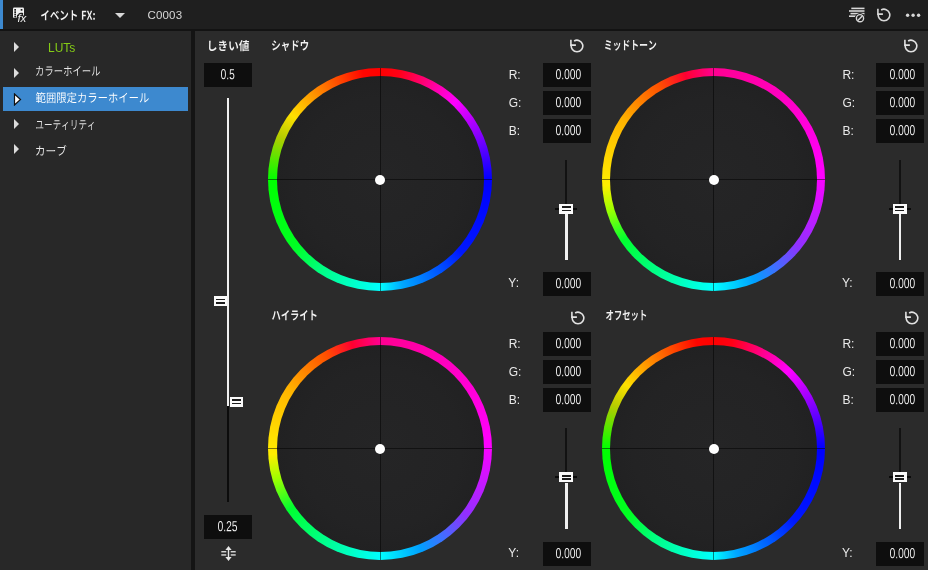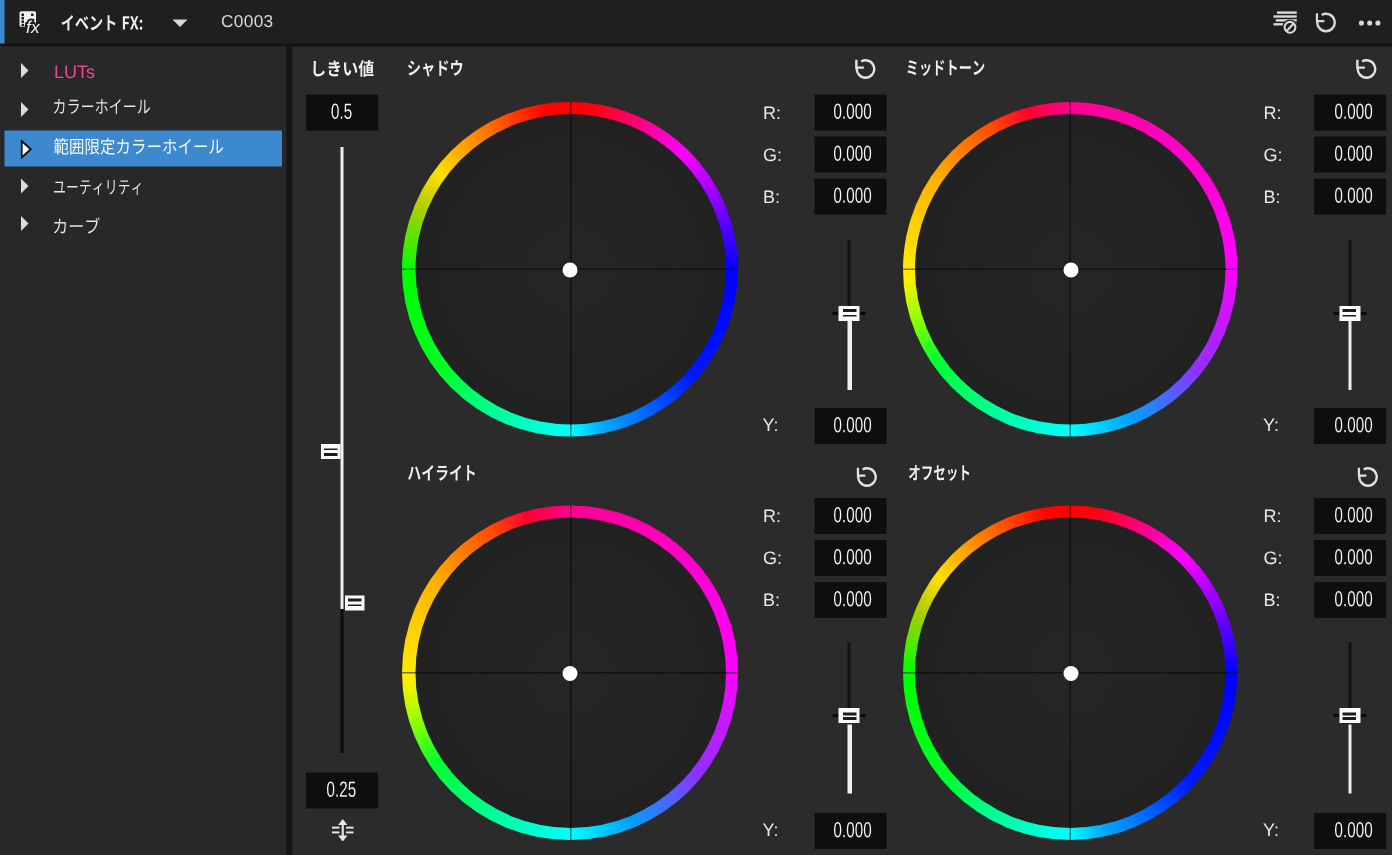--- a/index.html
+++ b/index.html
@@ -57,21 +57,21 @@
 <div class="abs" style="left:0;top:31px;width:191px;height:539px;background:#282828"></div>
 <div class="abs" style="left:191px;top:31px;width:4px;height:539px;background:#141414"></div>
 <div class="abs" style="left:3px;top:87px;width:185px;height:23.5px;background:#3d89cf"></div>
 <div class="tri" style="left:14px;top:42.1px"></div>
 <div class="tri" style="left:14px;top:67.6px"></div>
 <svg class="abs" style="left:13px;top:92.7px" width="9" height="13" viewBox="0 0 9 13">
     <path d="M1.5 1 L7.5 6.5 L1.5 12 Z" fill="#ffffff" stroke="#101010" stroke-width="1.2"></path>
   </svg>
 <div class="tri" style="left:14px;top:118.8px"></div>
 <div class="tri" style="left:14px;top:144.4px"></div>
-<div class="abs" style="left:36px;top:41px;font-size:12px;color:#ec4899">LUTs</div>
+<div class="abs" style="left:48px;top:41px;font-size:12px;color:#84cc16">LUTs</div>
 <svg style="position:absolute;left:35.9px;top:66.2px;overflow:visible" width="2" height="2">
     <g transform="translate(-1.03,9.44)">
       <g transform="scale(0.7806,1)">
         <path d="M6.09 -9.44Q6.07 -9.24 6.06 -8.96Q6.04 -8.68 6.03 -8.46Q5.97 -6.63 5.70 -5.25Q5.42 -3.88 4.94 -2.85Q4.45 -1.83 3.76 -1.06Q3.07 -0.29 2.19 0.32L1.31 -0.39Q1.60 -0.54 1.94 -0.78Q2.27 -1.02 2.54 -1.27Q3.10 -1.78 3.56 -2.44Q4.01 -3.09 4.34 -3.94Q4.67 -4.80 4.85 -5.91Q5.04 -7.02 5.05 -8.44Q5.05 -8.58 5.04 -8.76Q5.03 -8.94 5.01 -9.12Q5.00 -9.30 4.97 -9.44ZM10.26 -6.95Q10.24 -6.80 10.22 -6.64Q10.20 -6.48 10.20 -6.36Q10.18 -6.02 10.16 -5.43Q10.13 -4.85 10.08 -4.16Q10.02 -3.46 9.94 -2.77Q9.86 -2.08 9.74 -1.50Q9.63 -0.92 9.47 -0.57Q9.29 -0.19 8.98 -0.01Q8.68 0.16 8.18 0.16Q7.73 0.16 7.22 0.14Q6.72 0.11 6.25 0.08L6.14 -0.92Q6.62 -0.85 7.08 -0.82Q7.54 -0.78 7.92 -0.78Q8.18 -0.78 8.35 -0.87Q8.52 -0.95 8.62 -1.17Q8.75 -1.45 8.86 -1.93Q8.96 -2.42 9.03 -3.01Q9.10 -3.61 9.15 -4.22Q9.19 -4.84 9.21 -5.39Q9.23 -5.94 9.23 -6.33H2.90Q2.55 -6.33 2.20 -6.32Q1.85 -6.31 1.52 -6.28V-7.29Q1.84 -7.27 2.20 -7.25Q2.55 -7.22 2.90 -7.22H8.82Q9.07 -7.22 9.25 -7.24Q9.44 -7.26 9.58 -7.28Z M14.77 -8.94Q15.01 -8.91 15.29 -8.89Q15.56 -8.88 15.85 -8.88Q16.04 -8.88 16.51 -8.88Q16.98 -8.88 17.59 -8.88Q18.19 -8.88 18.79 -8.88Q19.40 -8.88 19.88 -8.88Q20.36 -8.88 20.57 -8.88Q20.85 -8.88 21.14 -8.89Q21.44 -8.91 21.66 -8.94V-7.94Q21.44 -7.97 21.15 -7.97Q20.86 -7.98 20.55 -7.98Q20.36 -7.98 19.88 -7.98Q19.40 -7.98 18.80 -7.98Q18.20 -7.98 17.60 -7.98Q16.99 -7.98 16.52 -7.98Q16.05 -7.98 15.85 -7.98Q15.58 -7.98 15.30 -7.97Q15.02 -7.96 14.77 -7.94ZM22.54 -5.78Q22.49 -5.70 22.45 -5.59Q22.40 -5.49 22.38 -5.42Q22.14 -4.53 21.72 -3.64Q21.30 -2.75 20.62 -2.01Q19.69 -0.98 18.58 -0.40Q17.48 0.17 16.33 0.49L15.59 -0.36Q16.86 -0.62 17.96 -1.19Q19.05 -1.75 19.81 -2.56Q20.36 -3.13 20.72 -3.85Q21.07 -4.56 21.24 -5.21Q21.11 -5.21 20.74 -5.21Q20.37 -5.21 19.85 -5.21Q19.32 -5.21 18.71 -5.21Q18.11 -5.21 17.49 -5.21Q16.88 -5.21 16.34 -5.21Q15.81 -5.21 15.42 -5.21Q15.03 -5.21 14.87 -5.21Q14.66 -5.21 14.34 -5.20Q14.03 -5.20 13.70 -5.17V-6.18Q14.03 -6.15 14.33 -6.13Q14.63 -6.11 14.87 -6.11Q15.00 -6.11 15.37 -6.11Q15.74 -6.11 16.27 -6.11Q16.80 -6.11 17.41 -6.11Q18.02 -6.11 18.63 -6.11Q19.24 -6.11 19.78 -6.11Q20.31 -6.11 20.68 -6.11Q21.06 -6.11 21.19 -6.11Q21.40 -6.11 21.58 -6.13Q21.75 -6.15 21.85 -6.20Z M25.22 -5.20Q25.40 -5.18 25.67 -5.17Q25.93 -5.15 26.25 -5.14Q26.56 -5.13 26.90 -5.13Q27.08 -5.13 27.49 -5.13Q27.89 -5.13 28.43 -5.13Q28.97 -5.13 29.57 -5.13Q30.18 -5.13 30.79 -5.13Q31.40 -5.13 31.94 -5.13Q32.48 -5.13 32.88 -5.13Q33.28 -5.13 33.47 -5.13Q33.92 -5.13 34.25 -5.16Q34.57 -5.18 34.77 -5.20V-4.02Q34.58 -4.04 34.23 -4.06Q33.88 -4.07 33.48 -4.07Q33.29 -4.07 32.88 -4.07Q32.47 -4.07 31.94 -4.07Q31.40 -4.07 30.79 -4.07Q30.18 -4.07 29.58 -4.07Q28.97 -4.07 28.43 -4.07Q27.89 -4.07 27.49 -4.07Q27.09 -4.07 26.90 -4.07Q26.40 -4.07 25.95 -4.06Q25.51 -4.05 25.22 -4.02Z M42.74 -9.41Q42.73 -9.33 42.71 -9.17Q42.70 -9.02 42.68 -8.85Q42.67 -8.68 42.67 -8.55Q42.67 -8.24 42.67 -7.83Q42.67 -7.42 42.67 -7.02Q42.67 -6.62 42.67 -6.33Q42.67 -6.09 42.67 -5.63Q42.67 -5.18 42.67 -4.60Q42.67 -4.03 42.67 -3.42Q42.67 -2.81 42.67 -2.25Q42.67 -1.69 42.67 -1.25Q42.67 -0.82 42.67 -0.60Q42.67 -0.13 42.43 0.11Q42.19 0.35 41.64 0.35Q41.39 0.35 41.08 0.34Q40.78 0.33 40.48 0.31Q40.18 0.29 39.93 0.27L39.85 -0.69Q40.25 -0.62 40.62 -0.58Q41.00 -0.55 41.24 -0.55Q41.48 -0.55 41.59 -0.66Q41.70 -0.77 41.70 -1.01Q41.70 -1.17 41.70 -1.58Q41.71 -2.00 41.71 -2.54Q41.71 -3.09 41.71 -3.70Q41.71 -4.30 41.71 -4.85Q41.71 -5.39 41.71 -5.79Q41.71 -6.18 41.71 -6.33Q41.71 -6.54 41.71 -6.95Q41.71 -7.35 41.71 -7.80Q41.71 -8.25 41.71 -8.56Q41.71 -8.75 41.68 -9.02Q41.65 -9.28 41.62 -9.41ZM37.35 -7.39Q37.60 -7.36 37.84 -7.34Q38.08 -7.32 38.36 -7.32Q38.51 -7.32 38.96 -7.32Q39.40 -7.32 40.03 -7.32Q40.66 -7.32 41.38 -7.32Q42.10 -7.32 42.82 -7.32Q43.55 -7.32 44.18 -7.32Q44.81 -7.32 45.25 -7.32Q45.69 -7.32 45.84 -7.32Q46.05 -7.32 46.33 -7.34Q46.60 -7.36 46.82 -7.38V-6.39Q46.59 -6.41 46.33 -6.41Q46.07 -6.41 45.85 -6.41Q45.70 -6.41 45.26 -6.41Q44.82 -6.41 44.19 -6.41Q43.57 -6.41 42.84 -6.41Q42.12 -6.41 41.40 -6.41Q40.68 -6.41 40.05 -6.41Q39.42 -6.41 38.97 -6.41Q38.53 -6.41 38.37 -6.41Q38.10 -6.41 37.85 -6.41Q37.59 -6.40 37.35 -6.37ZM40.11 -4.56Q39.91 -4.18 39.63 -3.72Q39.35 -3.27 39.02 -2.81Q38.69 -2.35 38.37 -1.95Q38.05 -1.55 37.80 -1.27L36.97 -1.83Q37.27 -2.11 37.60 -2.49Q37.93 -2.88 38.24 -3.31Q38.56 -3.75 38.82 -4.18Q39.09 -4.60 39.26 -4.97ZM45.12 -4.96Q45.36 -4.68 45.65 -4.28Q45.93 -3.88 46.22 -3.43Q46.51 -2.99 46.76 -2.57Q47.02 -2.15 47.20 -1.83L46.31 -1.34Q46.14 -1.69 45.89 -2.12Q45.65 -2.56 45.37 -3.00Q45.09 -3.44 44.82 -3.84Q44.54 -4.24 44.30 -4.52Z M49.03 -4.34Q50.59 -4.76 51.93 -5.35Q53.28 -5.95 54.27 -6.57Q54.91 -6.97 55.50 -7.43Q56.09 -7.90 56.62 -8.40Q57.15 -8.90 57.56 -9.40L58.36 -8.65Q57.85 -8.12 57.26 -7.60Q56.67 -7.09 56.02 -6.61Q55.36 -6.13 54.66 -5.69Q54.00 -5.29 53.17 -4.87Q52.34 -4.46 51.41 -4.08Q50.48 -3.71 49.51 -3.40ZM54.08 -6.08 55.11 -6.38V-0.91Q55.11 -0.69 55.12 -0.43Q55.13 -0.18 55.15 0.04Q55.16 0.25 55.19 0.37H54.01Q54.03 0.25 54.04 0.04Q54.06 -0.18 54.07 -0.43Q54.08 -0.69 54.08 -0.91Z M61.22 -5.20Q61.40 -5.18 61.67 -5.17Q61.93 -5.15 62.25 -5.14Q62.56 -5.13 62.90 -5.13Q63.08 -5.13 63.49 -5.13Q63.89 -5.13 64.43 -5.13Q64.97 -5.13 65.57 -5.13Q66.18 -5.13 66.79 -5.13Q67.40 -5.13 67.94 -5.13Q68.48 -5.13 68.88 -5.13Q69.28 -5.13 69.47 -5.13Q69.92 -5.13 70.25 -5.16Q70.57 -5.18 70.77 -5.20V-4.02Q70.58 -4.04 70.23 -4.06Q69.88 -4.07 69.48 -4.07Q69.29 -4.07 68.88 -4.07Q68.47 -4.07 67.94 -4.07Q67.40 -4.07 66.79 -4.07Q66.18 -4.07 65.58 -4.07Q64.97 -4.07 64.43 -4.07Q63.89 -4.07 63.49 -4.07Q63.09 -4.07 62.90 -4.07Q62.40 -4.07 61.95 -4.06Q61.51 -4.05 61.22 -4.02Z M78.29 -0.25Q78.32 -0.39 78.34 -0.57Q78.37 -0.75 78.37 -0.93Q78.37 -1.04 78.37 -1.45Q78.37 -1.86 78.37 -2.46Q78.37 -3.05 78.37 -3.75Q78.37 -4.44 78.37 -5.15Q78.37 -5.85 78.37 -6.46Q78.37 -7.07 78.37 -7.51Q78.37 -7.95 78.37 -8.12Q78.37 -8.46 78.34 -8.69Q78.31 -8.93 78.30 -9.01H79.41Q79.40 -8.93 79.38 -8.69Q79.36 -8.45 79.36 -8.11Q79.36 -7.95 79.36 -7.52Q79.36 -7.09 79.36 -6.48Q79.36 -5.88 79.36 -5.19Q79.36 -4.50 79.36 -3.83Q79.36 -3.16 79.36 -2.59Q79.36 -2.02 79.36 -1.64Q79.36 -1.27 79.36 -1.19Q79.91 -1.45 80.55 -1.88Q81.19 -2.31 81.79 -2.89Q82.40 -3.47 82.85 -4.14L83.43 -3.32Q82.91 -2.62 82.22 -1.99Q81.53 -1.36 80.78 -0.85Q80.04 -0.35 79.34 0.00Q79.19 0.08 79.09 0.15Q78.99 0.22 78.92 0.27ZM72.79 -0.31Q73.55 -0.85 74.08 -1.62Q74.61 -2.39 74.88 -3.26Q75.01 -3.68 75.08 -4.29Q75.16 -4.90 75.19 -5.59Q75.22 -6.27 75.23 -6.93Q75.23 -7.59 75.23 -8.09Q75.23 -8.36 75.21 -8.57Q75.19 -8.77 75.15 -8.96H76.26Q76.25 -8.90 76.24 -8.76Q76.22 -8.62 76.21 -8.45Q76.20 -8.28 76.20 -8.10Q76.20 -7.60 76.19 -6.92Q76.17 -6.24 76.14 -5.50Q76.10 -4.76 76.03 -4.11Q75.96 -3.45 75.83 -3.00Q75.56 -2.04 75.01 -1.18Q74.45 -0.33 73.70 0.29Z" fill="#e8e8e8"></path>
       </g>
     </g>
   </svg>
 <svg style="position:absolute;left:35.7px;top:92.2px;overflow:visible" width="2" height="2">
     <g transform="translate(-0.37,10.14)">
       <g transform="scale(0.8611,1)">

